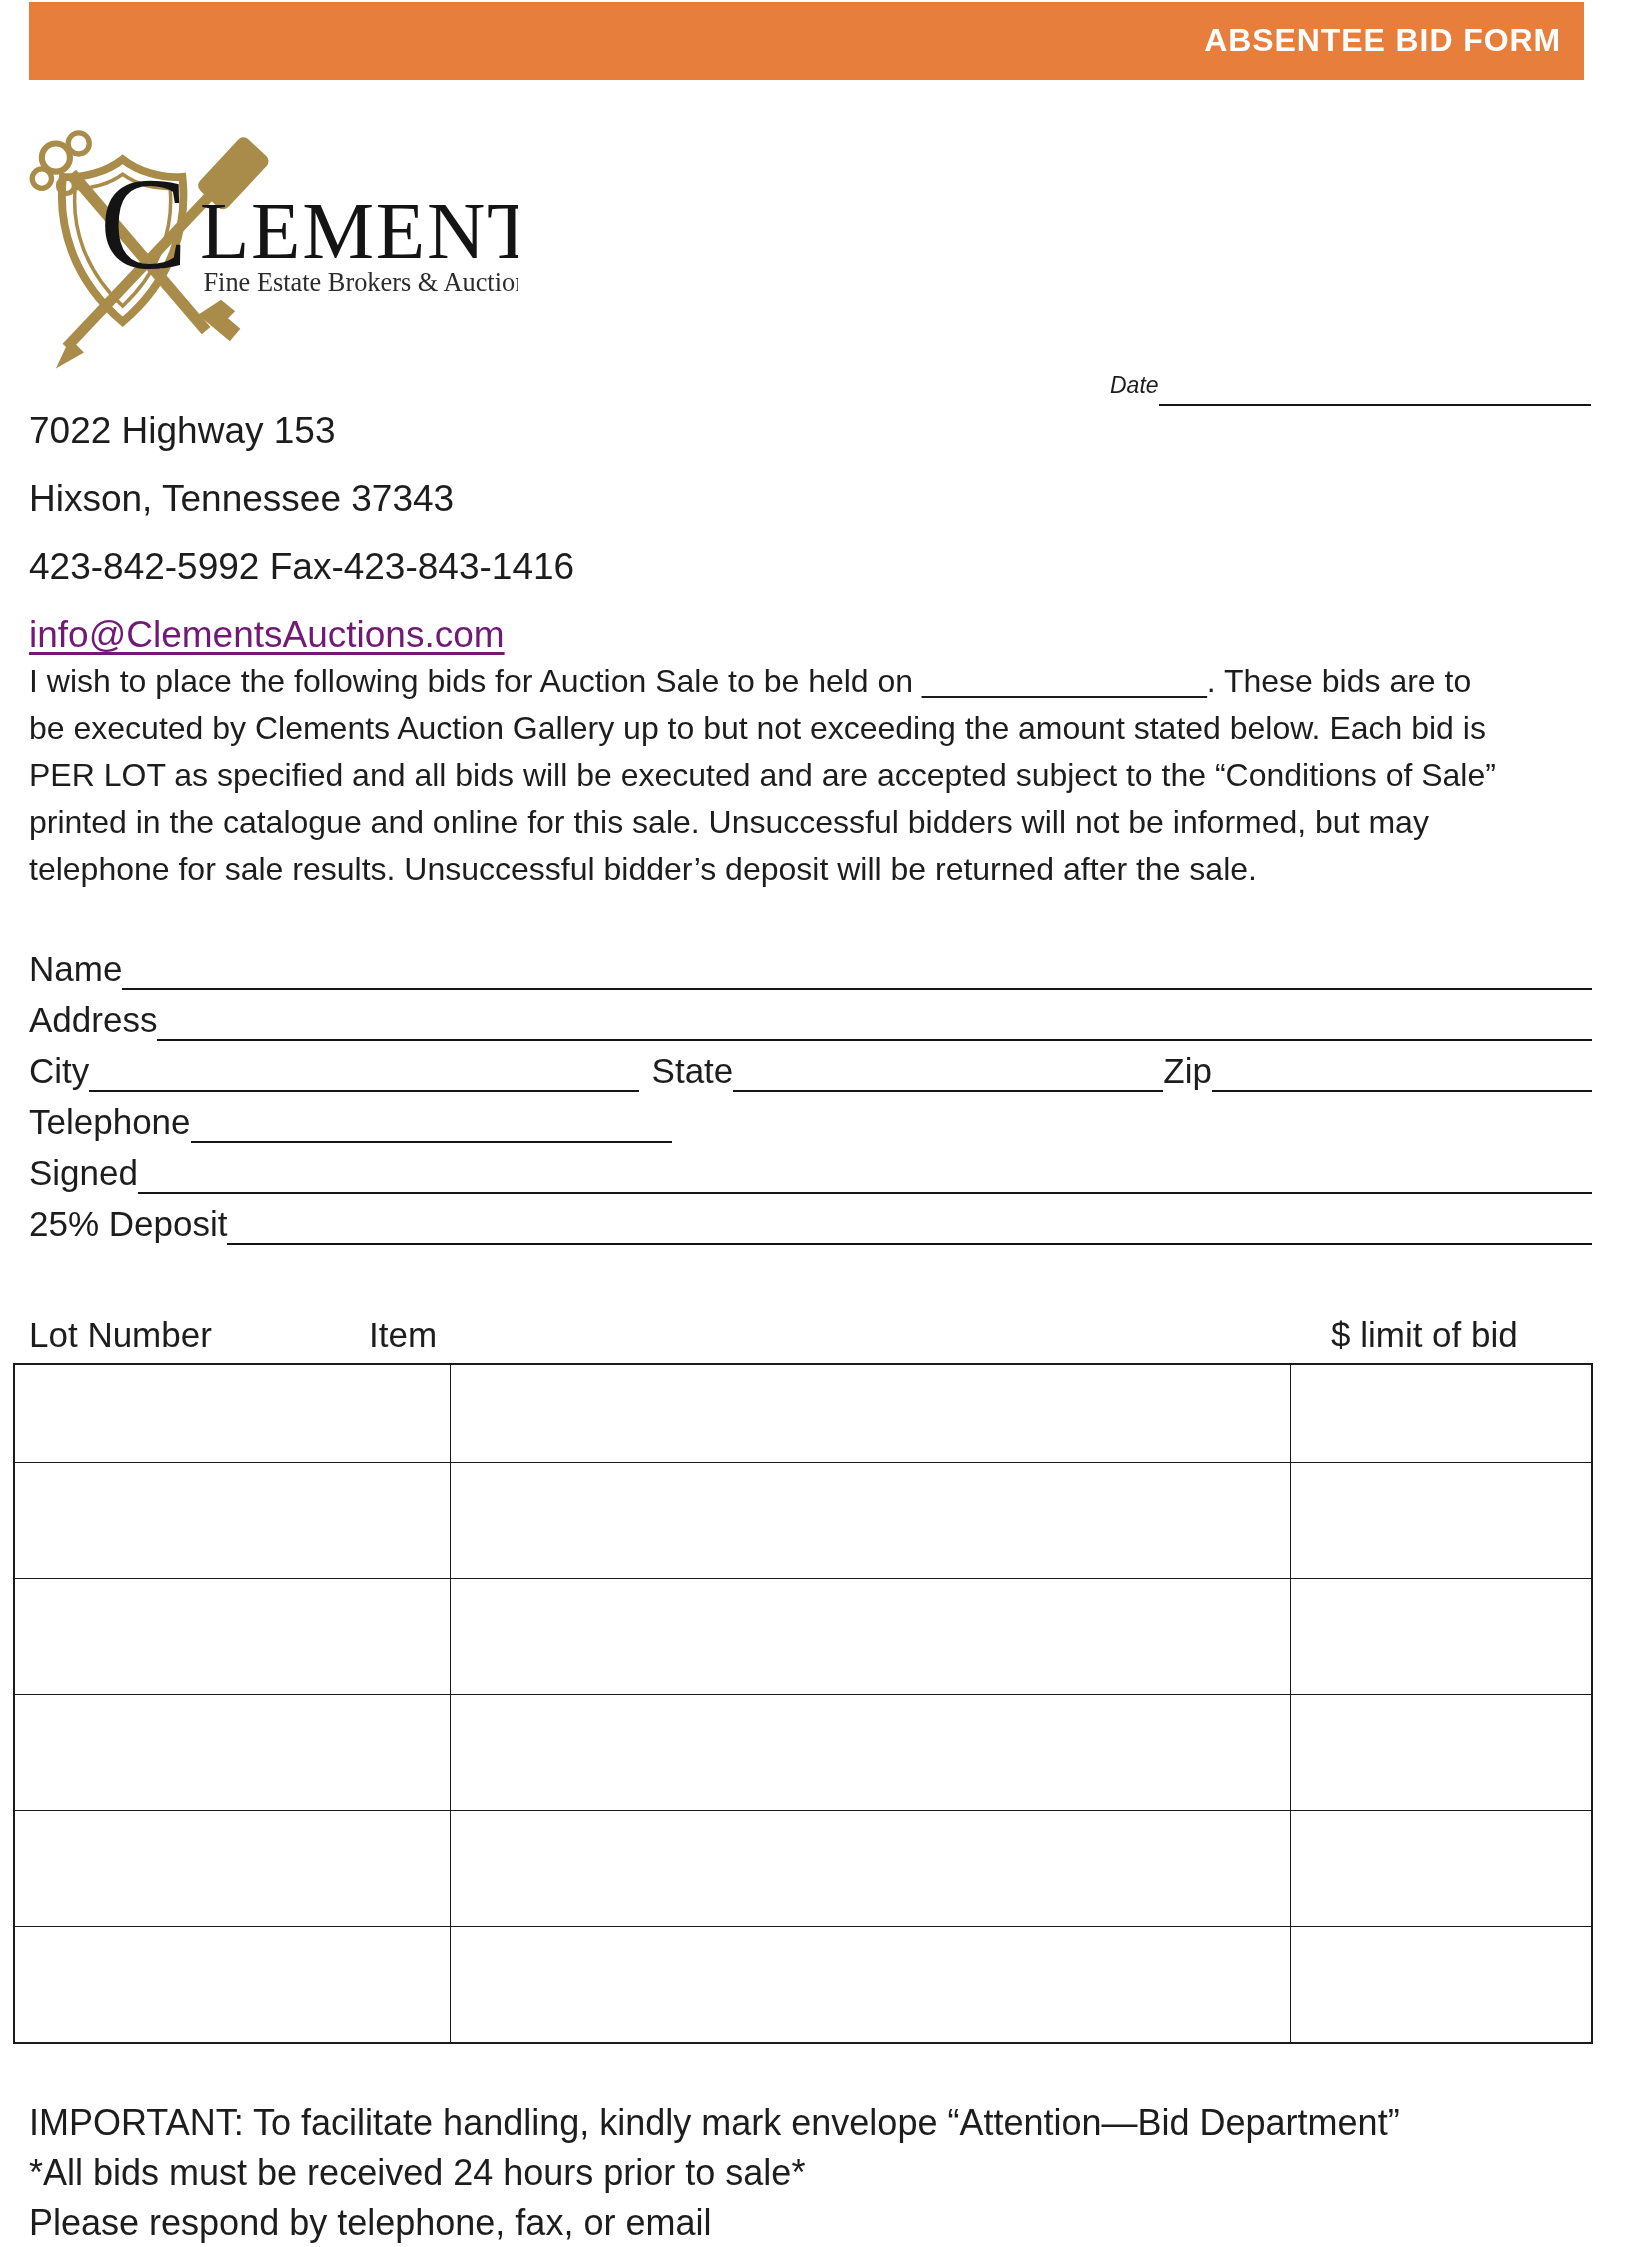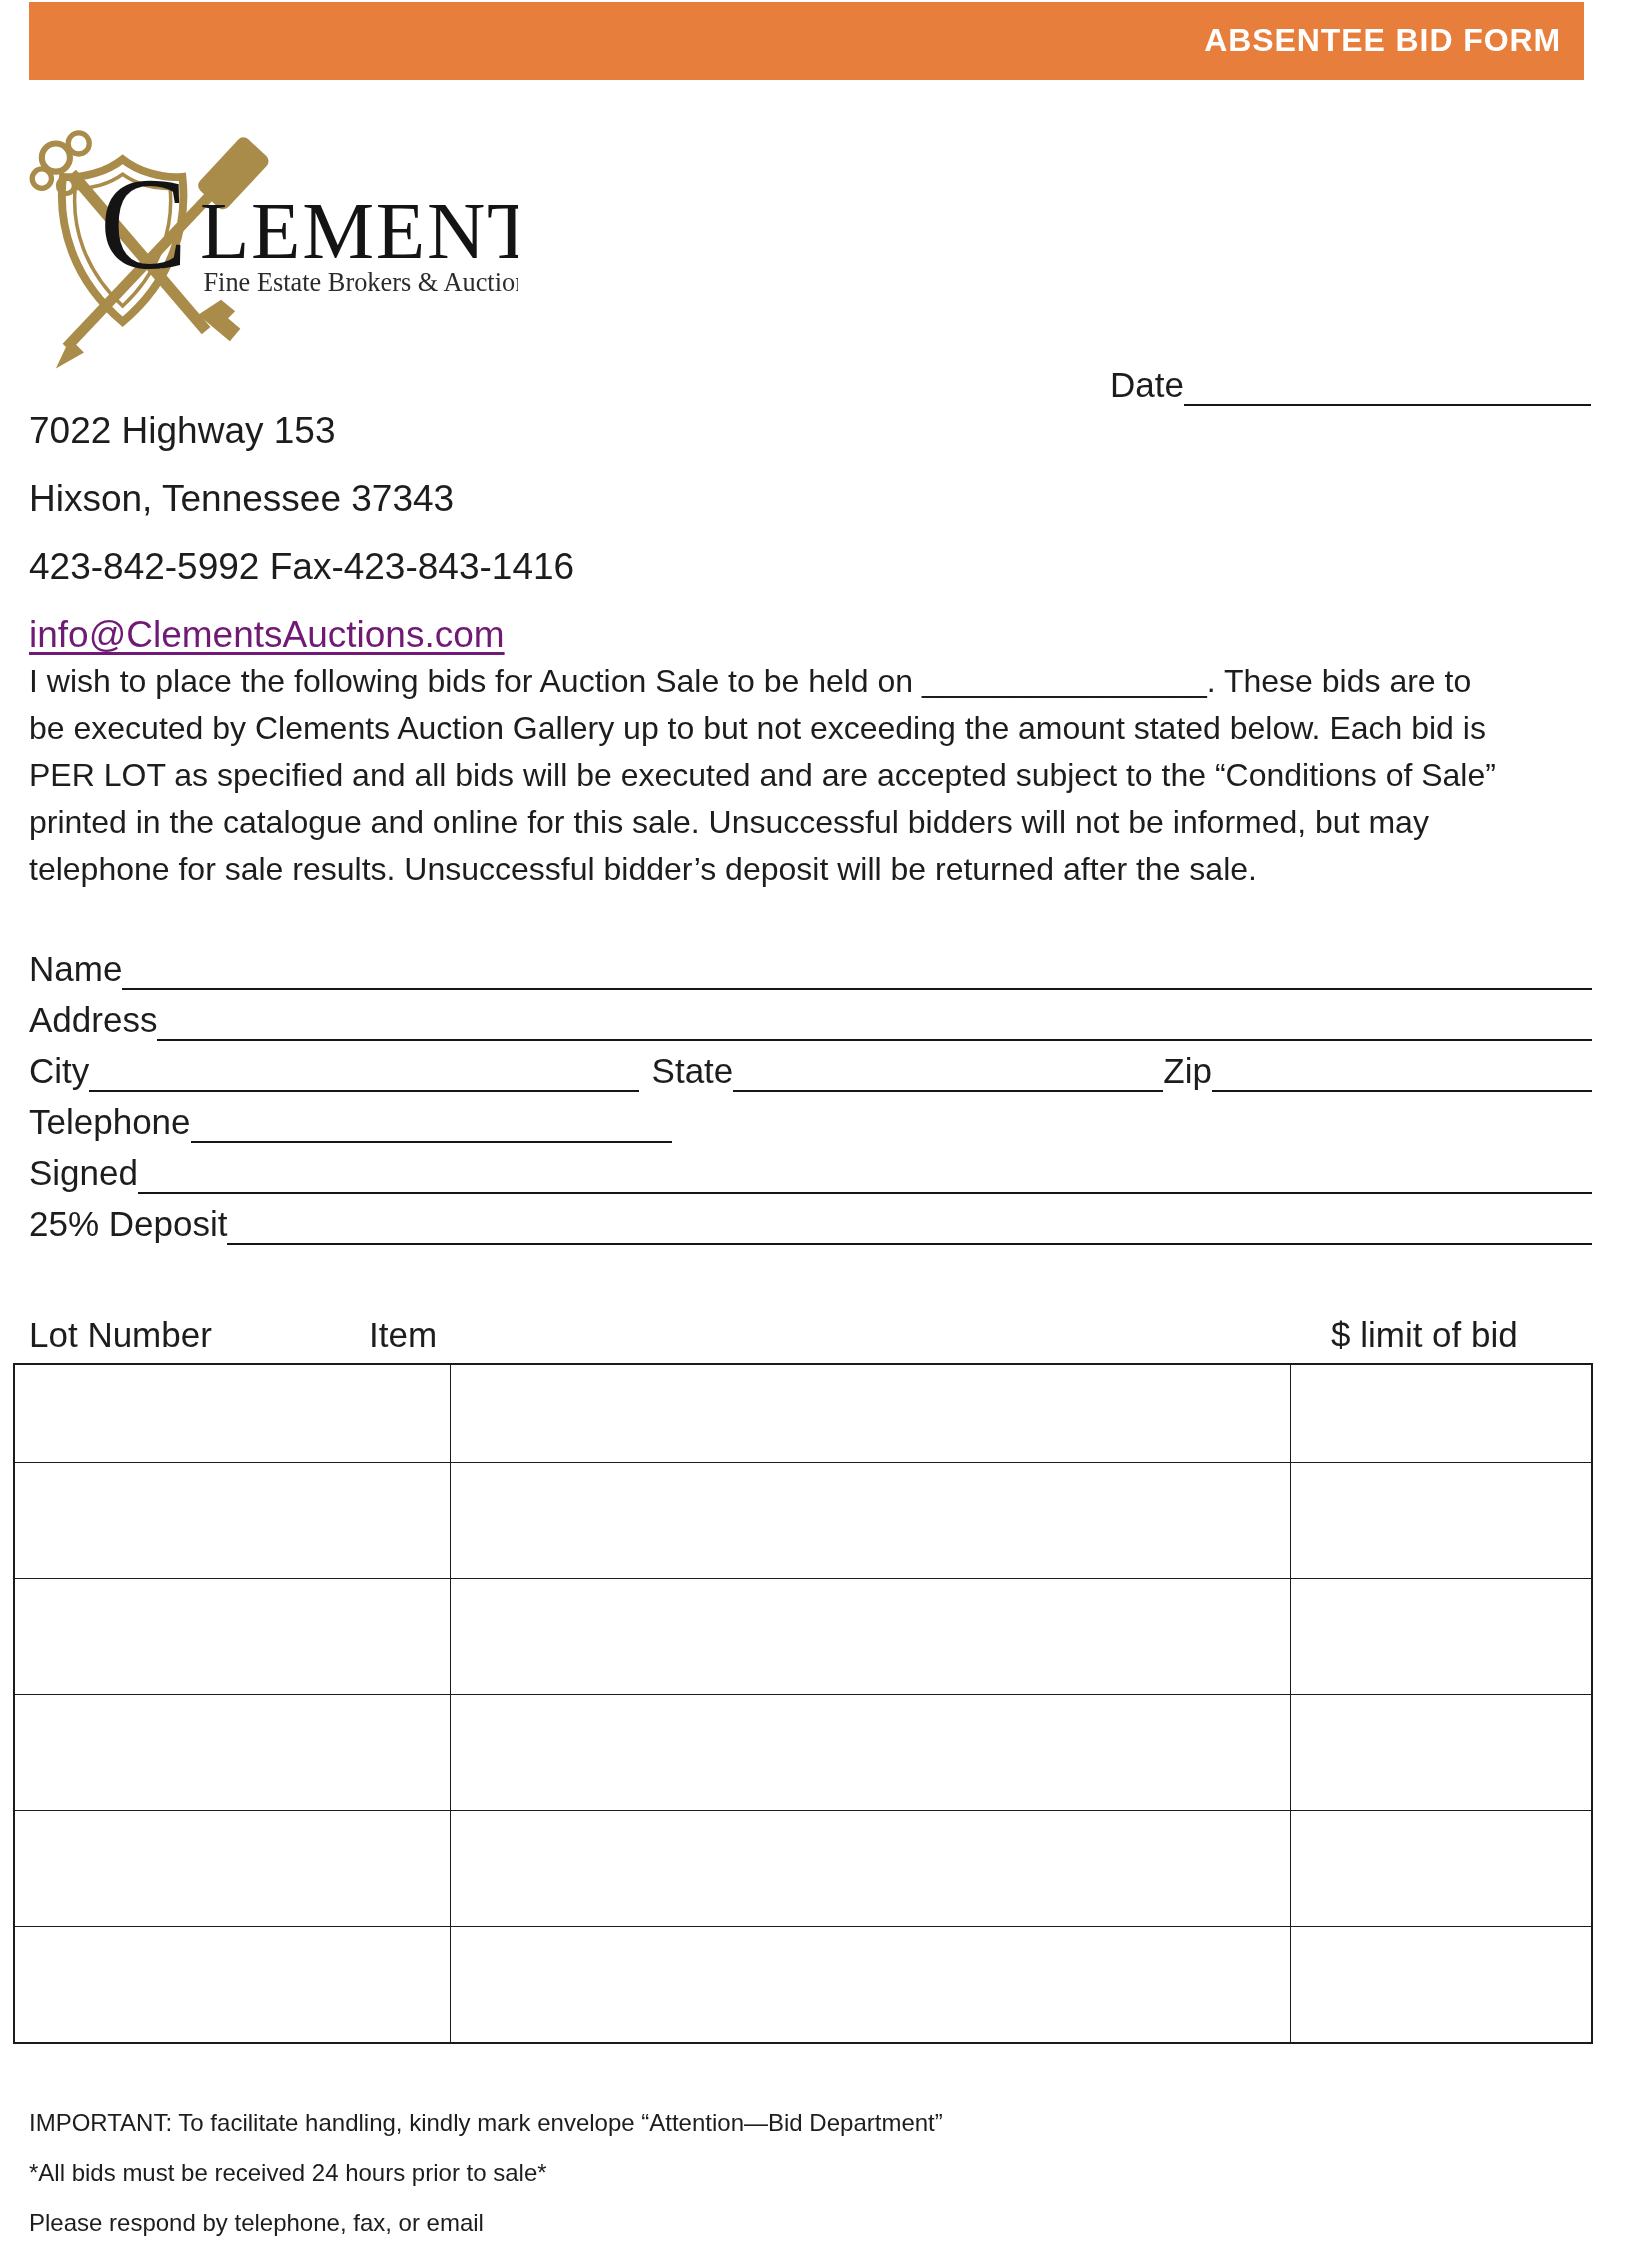--- a/index.html
+++ b/index.html
@@ -20,21 +20,21 @@
   }
   .header-bar .title{
     color:#ffffff;font-size:32px;letter-spacing:0.9px;padding-right:23px;
   }
   
   .logo-box{position:absolute;left:26px;top:117px;width:492px;height:255px;}
   .logo-box svg{width:100%;height:100%;}
   
   .date-row{
     position:absolute;left:1110px;top:362px;width:481px;height:44px;
-    display:flex;align-items:flex-end;font-size:35px;line-height:42px;
+    display:flex;align-items:flex-end;font-size:23px;line-height:42px;font-style:italic;
   }
   .date-row .fill-line{flex:1;}
   
   .contact{position:absolute;left:29px;top:397px;font-size:37px;line-height:68px;}
   .contact a{color:#701a75;text-decoration:underline;text-underline-offset:5.3px;}
   
   .intro{position:absolute;left:29px;top:658px;width:1615px;font-size:32px;line-height:47px;}
   .intro div{white-space:nowrap;}
   
   .field-row{
@@ -69,21 +69,21 @@
     display:flex;flex-direction:column;
   }
   .bid-table .t-row{display:flex;height:115px;border-bottom:1.8px solid #1b1b1b;}
   .bid-table .t-row.first{height:97px;}
   .bid-table .t-row:last-child{border-bottom:none;}
   .bid-table .cell{box-sizing:border-box;border-right:1.8px solid #1b1b1b;}
   .bid-table .c-lot{width:436px;}
   .bid-table .c-item{flex:1;}
   .bid-table .c-limit{width:300px;border-right:none;}
   
-  .footer{position:absolute;left:29px;top:2098px;font-size:24px;line-height:50px;}
+  .footer{position:absolute;left:29px;top:2098px;font-size:36px;line-height:50px;}
   .footer div{white-space:nowrap;}
 </style>
 </head>
 <body>
 
 <div class="page">
 
   <div class="header-bar">
     <span class="title">ABSENTEE BID FORM</span>
   </div>

